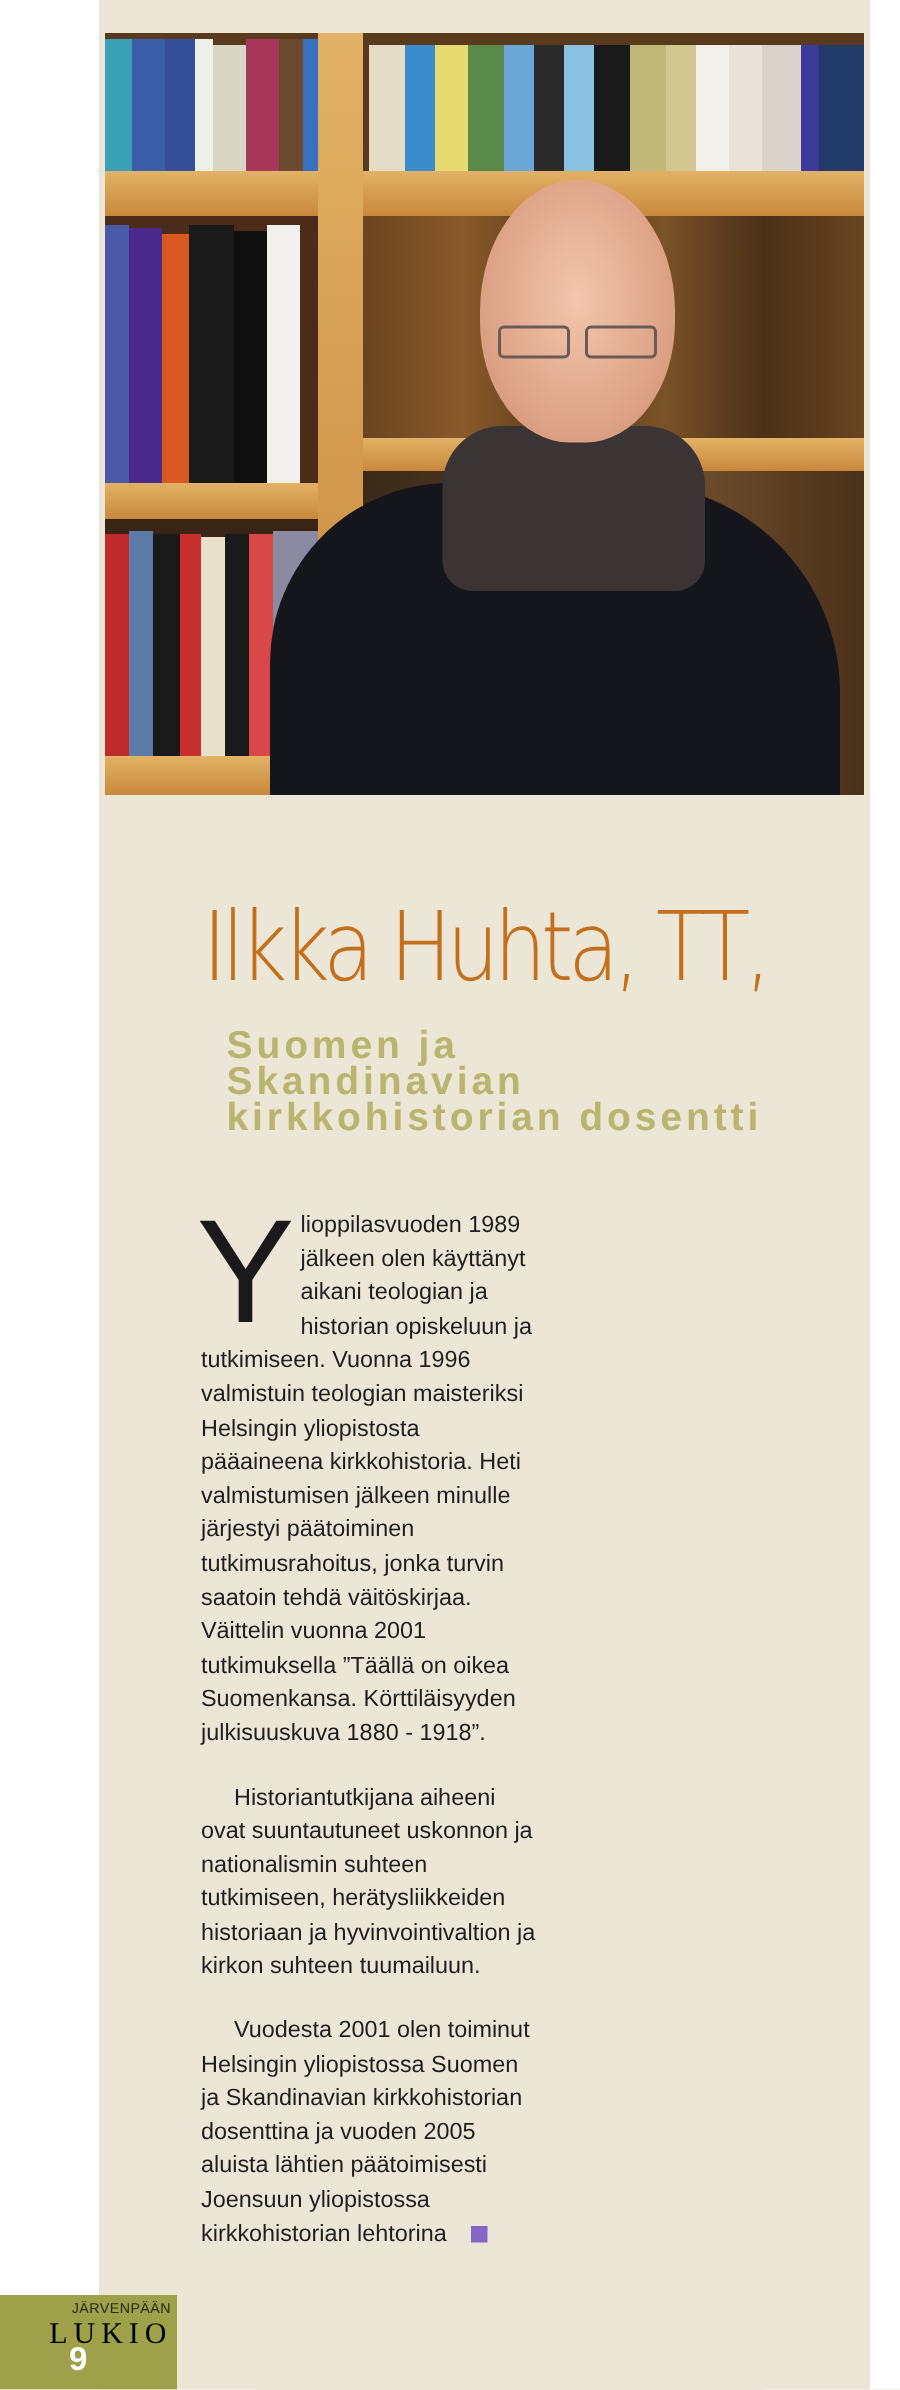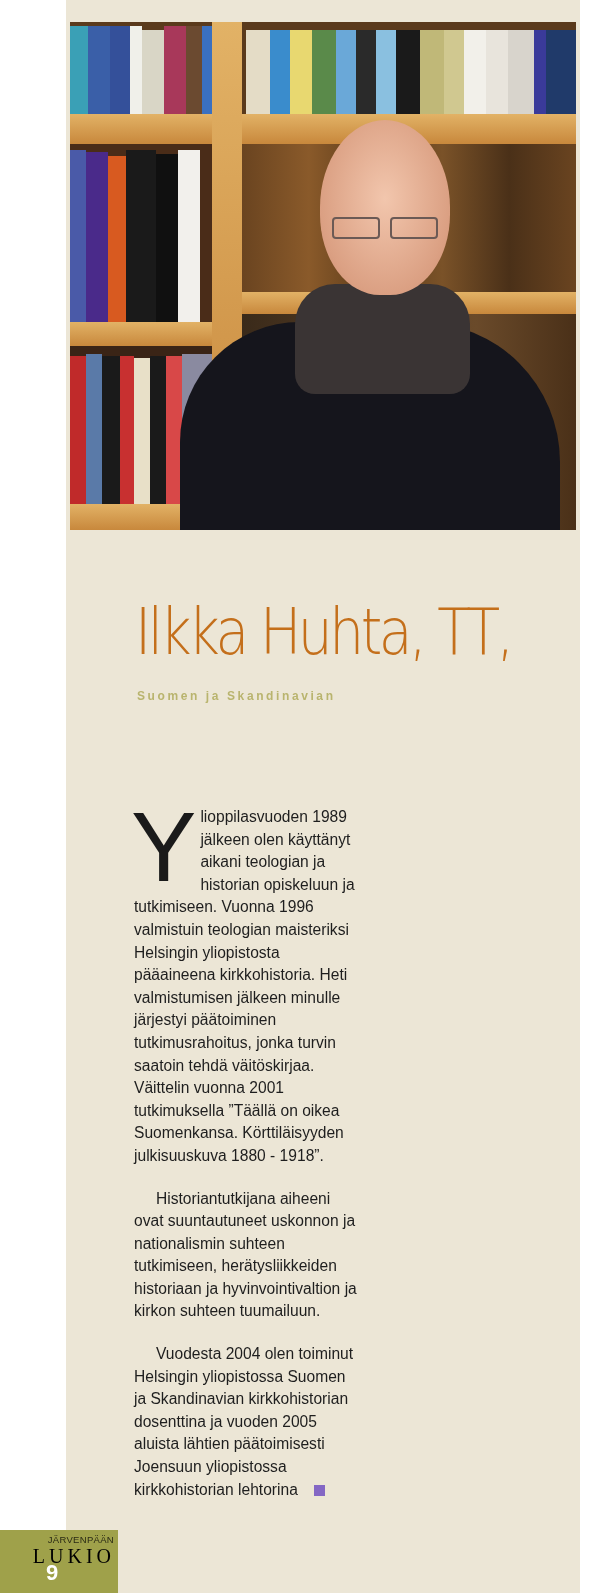--- a/index.html
+++ b/index.html
@@ -10,21 +10,21 @@
   .shelf-wood { position:absolute; background:linear-gradient(#e2b266,#c8883c); }
   .book { position:absolute; bottom:0; }
   .row { position:absolute; left:0; right:0; overflow:hidden; }
   .person-body { position:absolute; left:110px; top:300px; width:380px; height:260px; background:#15151c; border-radius:120px 140px 0 0; }
   .collar { position:absolute; left:225px; top:262px; width:175px; height:110px; background:#3a3434; border-radius:40px 40px 20px 20px; }
   .neck { position:absolute; left:280px; top:245px; width:70px; height:70px; background:#d9a38a; border-radius:10px; }
   .head { position:absolute; left:250px; top:98px; width:130px; height:175px; background:radial-gradient(ellipse at 50% 45%, #f2c6ad 0%, #dba083 70%, #c98a6e 100%); border-radius:50% 50% 46% 46%; }
   .glasses { position:absolute; left:262px; top:195px; width:108px; height:22px; }
   .glasses span { position:absolute; top:0; width:44px; height:18px; border:2px solid #6b5a55; border-radius:4px; }
   .title { position:absolute; left:135px; top:596px; font-family:"DejaVu Sans", sans-serif; font-weight:200; font-size:64px; letter-spacing:-4px; color:#c46f1b; transform:scaleX(0.86); transform-origin:left top; line-height:72px; white-space:nowrap; }
-  .subtitle { position:absolute; left:137px; top:684px; width:360px; font-family:"Liberation Sans", sans-serif; font-weight:bold; font-size:12px; letter-spacing:2.6px; line-height:24px; color:#b9b46e; }
+  .subtitle { position:absolute; left:151px; top:684px; width:360px; font-family:"Liberation Sans", sans-serif; font-weight:bold; font-size:26px; letter-spacing:2.6px; line-height:24px; color:#b9b46e; }
   .body-text { position:absolute; left:134px; top:806px; width:224px; font-family:"Liberation Sans", sans-serif; font-size:15.6px; line-height:22.6px; color:#1e1e1e; }
   .body-text p { margin:0; }
   .body-text p.indent { text-indent:22px;margin-top:20px; }
   .dropcap { float:left; font-family:"Liberation Sans", sans-serif; font-size:98px; line-height:78px; height:78px; margin:2px 4px 0 -3px; color:#1a1a1a; }
   .end-mark { display:inline-block; width:11px; height:11px; background:#8467c4; margin-left:16px; vertical-align:-1px; }
   .footer-block { position:absolute; left:0; top:1530px; width:118px; height:63px; background:#9fa14a; }
   .footer-small { position:absolute; right:4px; top:4px; font-size:9.5px; letter-spacing:0.3px; color:#2a2a14; font-family:"Liberation Sans", sans-serif; }
   .footer-big { position:absolute; right:3px; top:15px; font-size:20px; letter-spacing:4px; color:#000000; font-family:Liberation Serif, serif; }
   .page-number { position:absolute; left:46px; top:30px; font-size:22px; font-weight:bold; color:#ffffff; font-family:"Liberation Sans", sans-serif; }
 </style>
@@ -96,25 +96,26 @@
   <div class="glasses">
       <span style="left:0"></span>
       <span style="left:58px"></span>
     </div>
 </div>
 
 <div class="title">Ilkka Huhta, TT,</div>
 
 <div class="subtitle">
   <div>Suomen ja Skandinavian</div>
+  <div>kirkkohistorian dosentti</div>
 </div>
 
 <div class="body-text">
   <p><span class="dropcap">Y</span><span>lioppilasvuoden 1989 jälkeen olen käyttänyt aikani teologian ja historian opiskeluun ja tutkimiseen. Vuonna 1996 valmistuin teologian maisteriksi Helsingin yliopistosta pääaineena kirkkohistoria. Heti valmistumisen jälkeen minulle järjestyi päätoiminen tutkimusrahoitus, jonka turvin saatoin tehdä väitöskirjaa. Väittelin vuonna 2001 tutkimuksella ”Täällä on oikea Suomenkansa. Körttiläisyyden julkisuuskuva 1880 - 1918”.</span></p>
   <p class="indent">Historiantutkijana aiheeni ovat suuntautuneet uskonnon ja nationalismin suhteen tutkimiseen, herätysliikkeiden historiaan ja hyvinvointivaltion ja kirkon suhteen tuumailuun.</p>
-  <p class="indent"><span>Vuodesta 2004 olen toiminut Helsingin yliopistossa Suomen ja Skandinavian kirkkohistorian dosenttina ja vuoden 2005 aluista lähtien päätoimisesti Joensuun yliopistossa kirkkohistorian lehtorina</span><span class="end-mark"></span></p>
+  <p class="indent"><span>Vuodesta 2001 olen toiminut Helsingin yliopistossa Suomen ja Skandinavian kirkkohistorian dosenttina ja vuoden 2005 aluista lähtien päätoimisesti Joensuun yliopistossa kirkkohistorian lehtorina</span><span class="end-mark"></span></p>
 </div>
 
 <div class="footer-block">
   <div class="footer-small">JÄRVENPÄÄN</div>
   <div class="footer-big">LUKIO</div>
   <div class="page-number">9</div>
 </div>
 
 </body></html>

